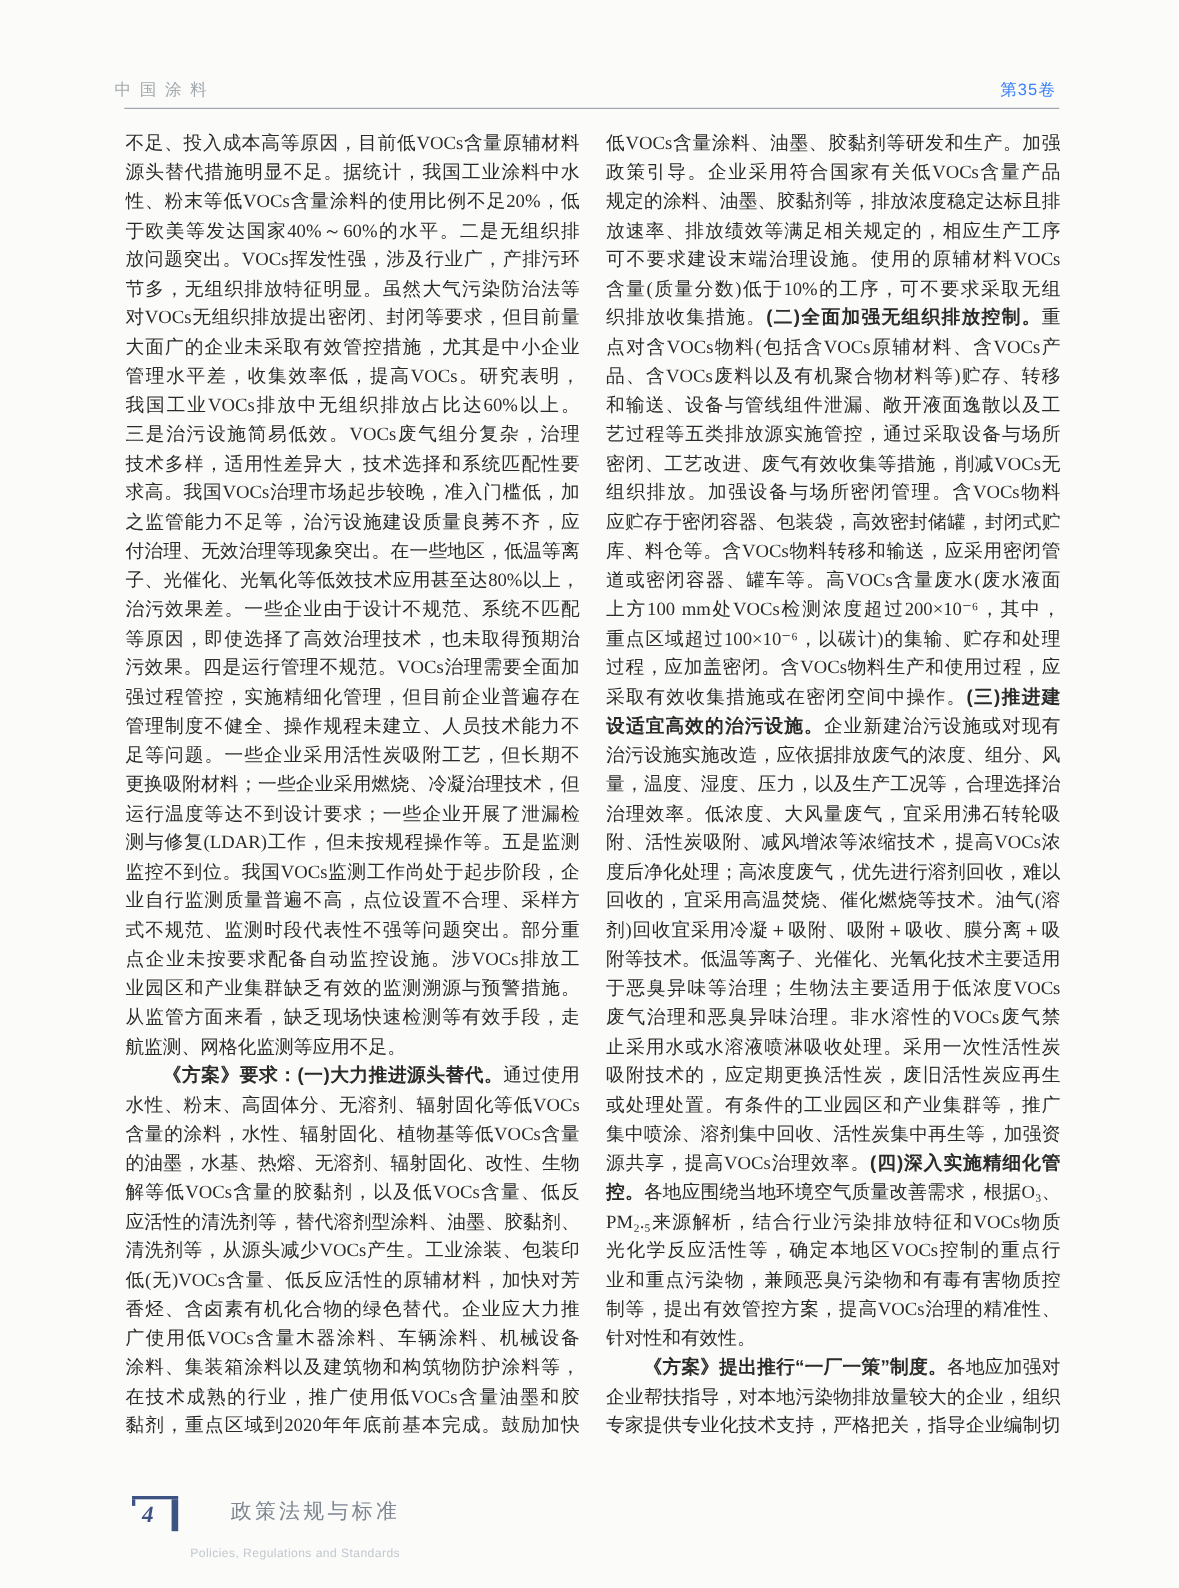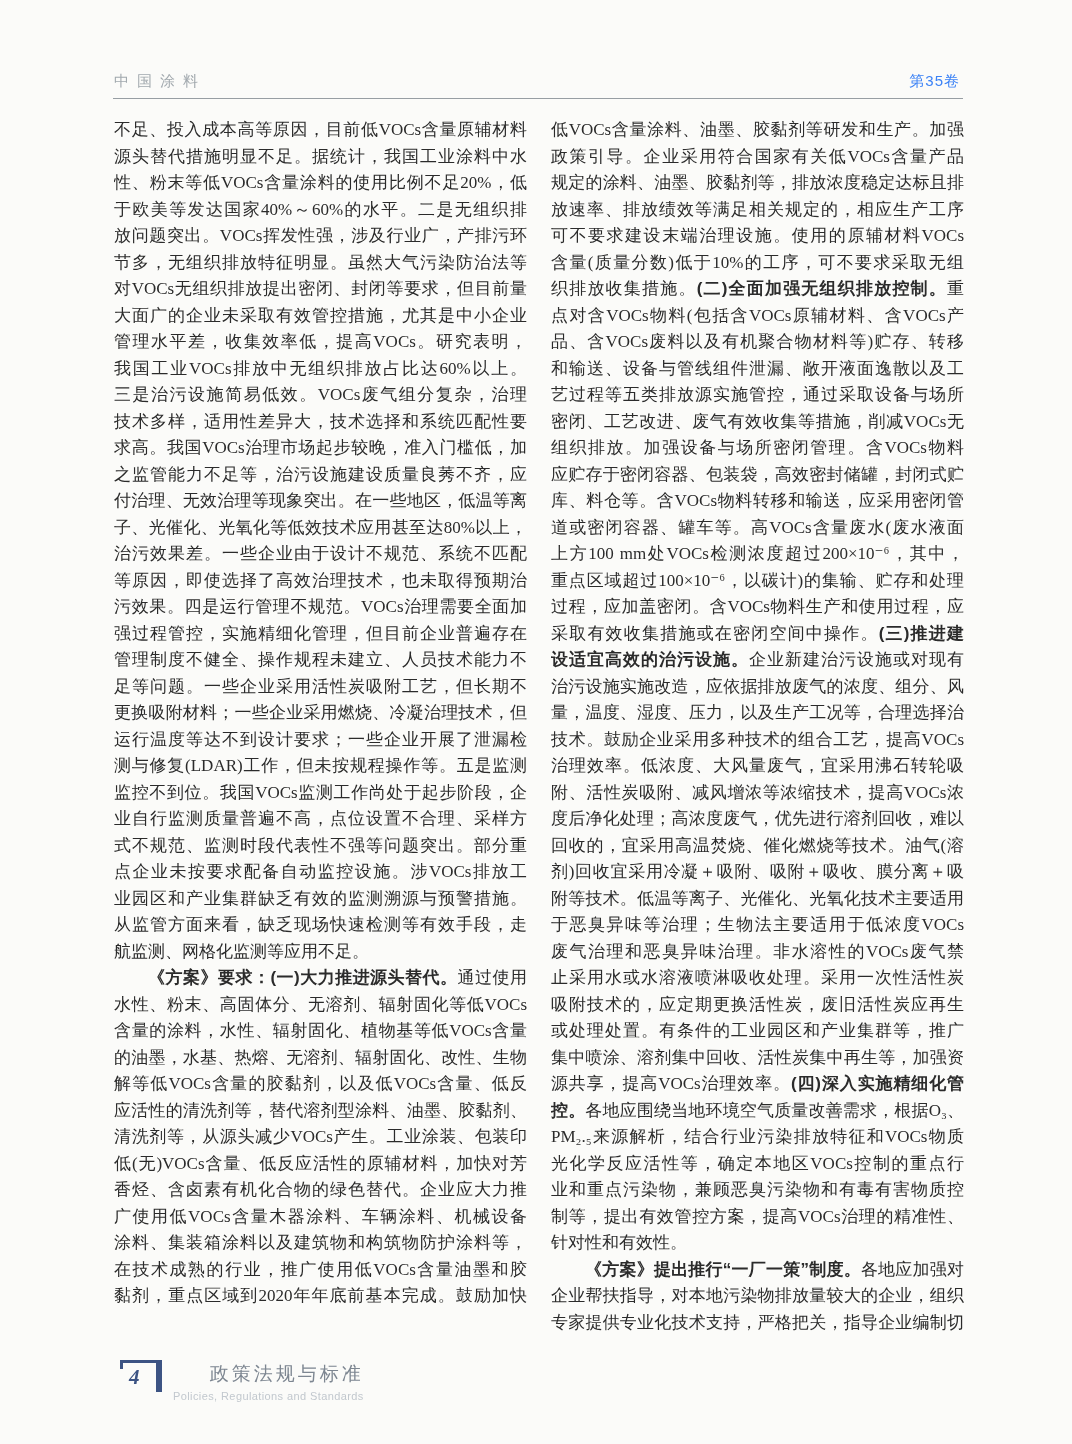--- a/index.html
+++ b/index.html
@@ -5,21 +5,21 @@
   html,body{margin:0;padding:0;}
   body{
     width:1072px;height:1444px;position:relative;
     background:#fbfbf9;
     color:#2e2e2e;
     font-family:"Liberation Serif","DejaVu Serif",serif;
     overflow:hidden;
   }
   
   .header-journal{
-    position:absolute;left:114px;top:72px;
+    position:absolute;left:104px;top:72px;
     font-size:15px;letter-spacing:8px;color:#a2a9ae;
     font-family:Liberation Serif, serif;
   }
   .header-volume{
     position:absolute;right:112px;top:72px;
     font-size:15px;letter-spacing:1px;color:#3b82f6;
     font-family:"Liberation Sans","DejaVu Sans",sans-serif;
   }
   .header-rule{
     position:absolute;left:113px;top:98px;width:850px;height:0;
@@ -62,21 +62,21 @@
   }
   .pagenum{
     display:block;margin:2px 0 0 9px;
     font-style:italic;font-weight:700;font-size:21px;
     color:var(--navy,#3c5383);
     font-family:"Liberation Serif","DejaVu Serif",serif;
   }
   .section{margin-left:11px;padding-top:1px;
     font-family:"Liberation Sans","DejaVu Sans",sans-serif;text-align:right;}
   .section-cn{font-size:19px;letter-spacing:3px;color:#7d8691;}
-  .section-en{font-size:11px;letter-spacing:.4px;color:#c2c8ce;margin-top:3px;}
+  .section-en{font-size:11px;letter-spacing:.4px;color:#c2c8ce;margin-top:19px;}
 </style>
 </head>
 <body style="--navy: #3c5383;">
 
 <span class="header-journal">中国涂料</span>
 <span class="header-volume">第35卷</span>
 <div class="header-rule"></div>
 
 <main class="columns">
   <div class="col" id="col-left">
@@ -143,21 +143,20 @@
       <div class="line"><span>应贮存于密闭容器、包装袋，高效密封储罐，封闭式贮</span></div>
       <div class="line"><span>库、料仓等。含VOCs物料转移和输送，应采用密闭管</span></div>
       <div class="line"><span>道或密闭容器、罐车等。高VOCs含量废水(废水液面</span></div>
       <div class="line"><span>上方100 mm处VOCs检测浓度超过200×10⁻⁶，其中，</span></div>
       <div class="line"><span>重点区域超过100×10⁻⁶，以碳计)的集输、贮存和处理</span></div>
       <div class="line"><span>过程，应加盖密闭。含VOCs物料生产和使用过程，应</span></div>
       <div class="line"><span>采取有效收集措施或在密闭空间中操作。</span><span class="bold">(三)推进建</span></div>
       <div class="line"><span class="bold">设适宜高效的治污设施。</span><span>企业新建治污设施或对现有</span></div>
       <div class="line"><span>治污设施实施改造，应依据排放废气的浓度、组分、风</span></div>
       <div class="line"><span>量，温度、湿度、压力，以及生产工况等，合理选择治理</span></div>
-      <div class="line"><span>技术。鼓励企业采用多种技术的组合工艺，提高VOCs</span></div>
       <div class="line"><span>治理效率。低浓度、大风量废气，宜采用沸石转轮吸</span></div>
       <div class="line"><span>附、活性炭吸附、减风增浓等浓缩技术，提高VOCs浓</span></div>
       <div class="line"><span>度后净化处理；高浓度废气，优先进行溶剂回收，难以</span></div>
       <div class="line"><span>回收的，宜采用高温焚烧、催化燃烧等技术。油气(溶</span></div>
       <div class="line"><span>剂)回收宜采用冷凝＋吸附、吸附＋吸收、膜分离＋吸</span></div>
       <div class="line"><span>附等技术。低温等离子、光催化、光氧化技术主要适用</span></div>
       <div class="line"><span>于恶臭异味等治理；生物法主要适用于低浓度VOCs</span></div>
       <div class="line"><span>废气治理和恶臭异味治理。非水溶性的VOCs废气禁</span></div>
       <div class="line"><span>止采用水或水溶液喷淋吸收处理。采用一次性活性炭</span></div>
       <div class="line"><span>吸附技术的，应定期更换活性炭，废旧活性炭应再生</span></div>

